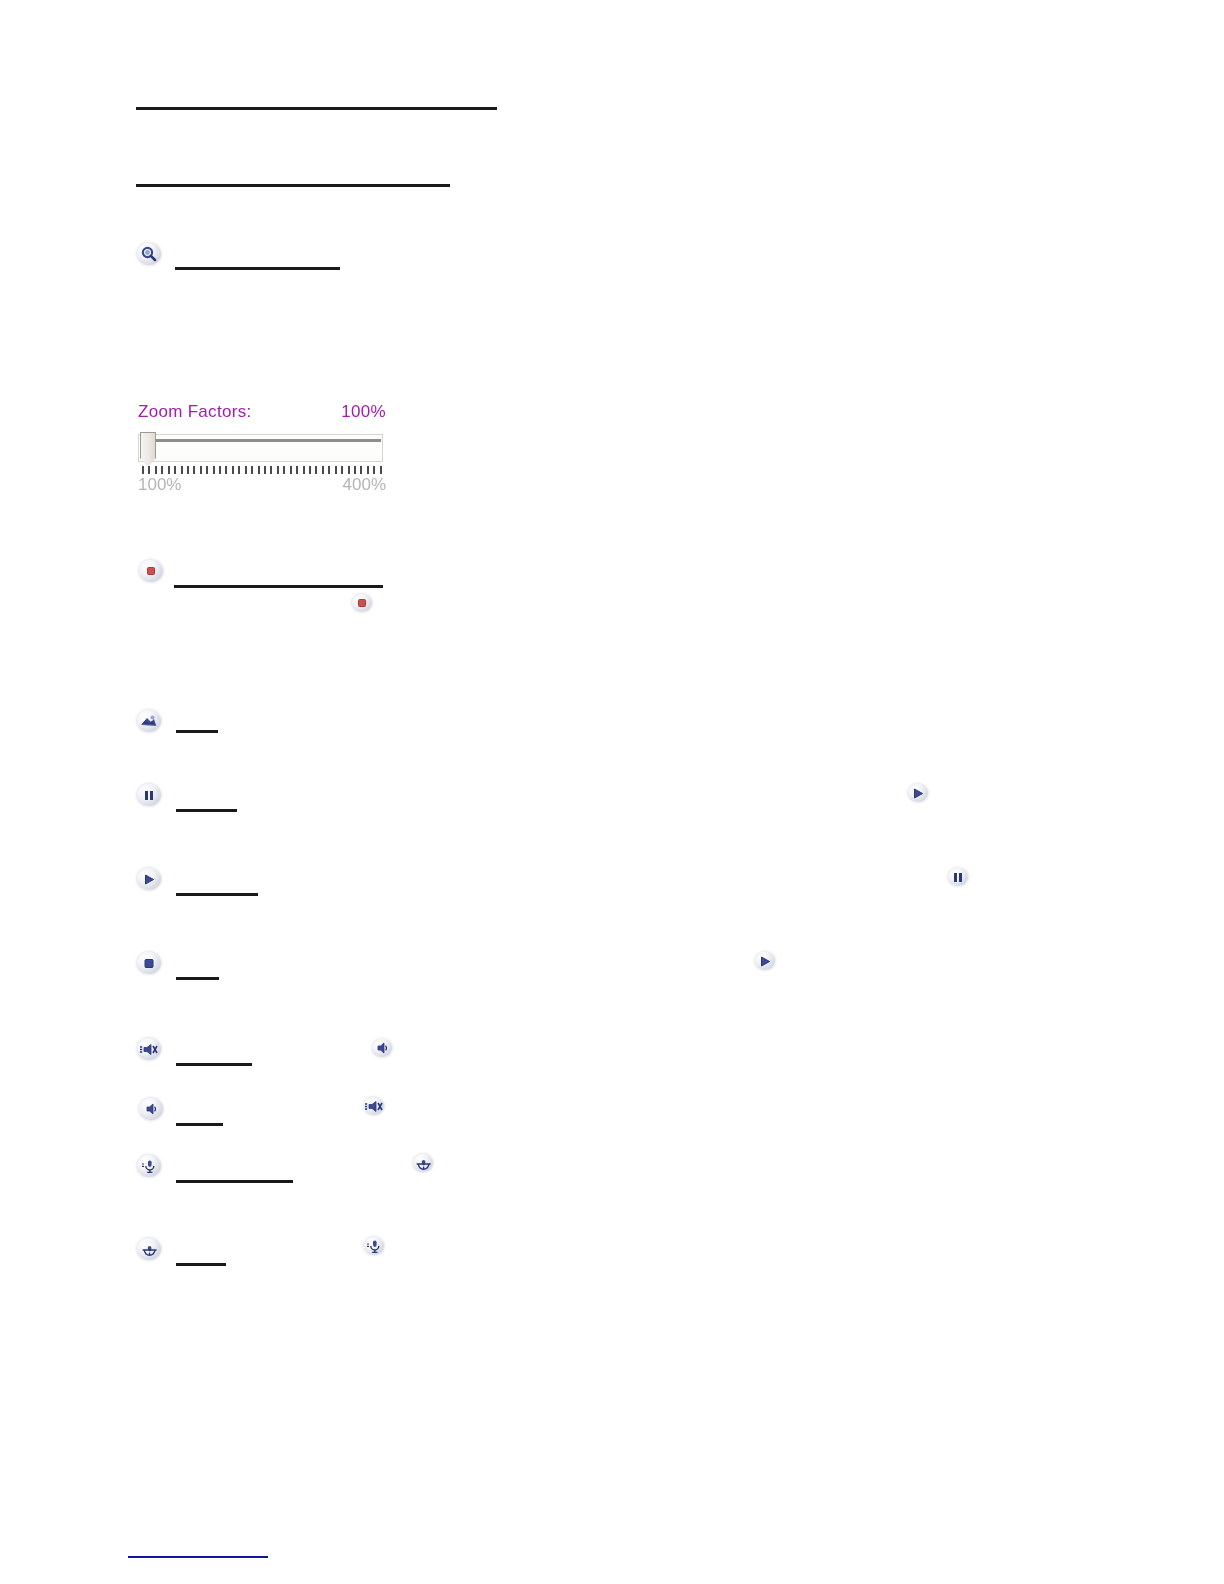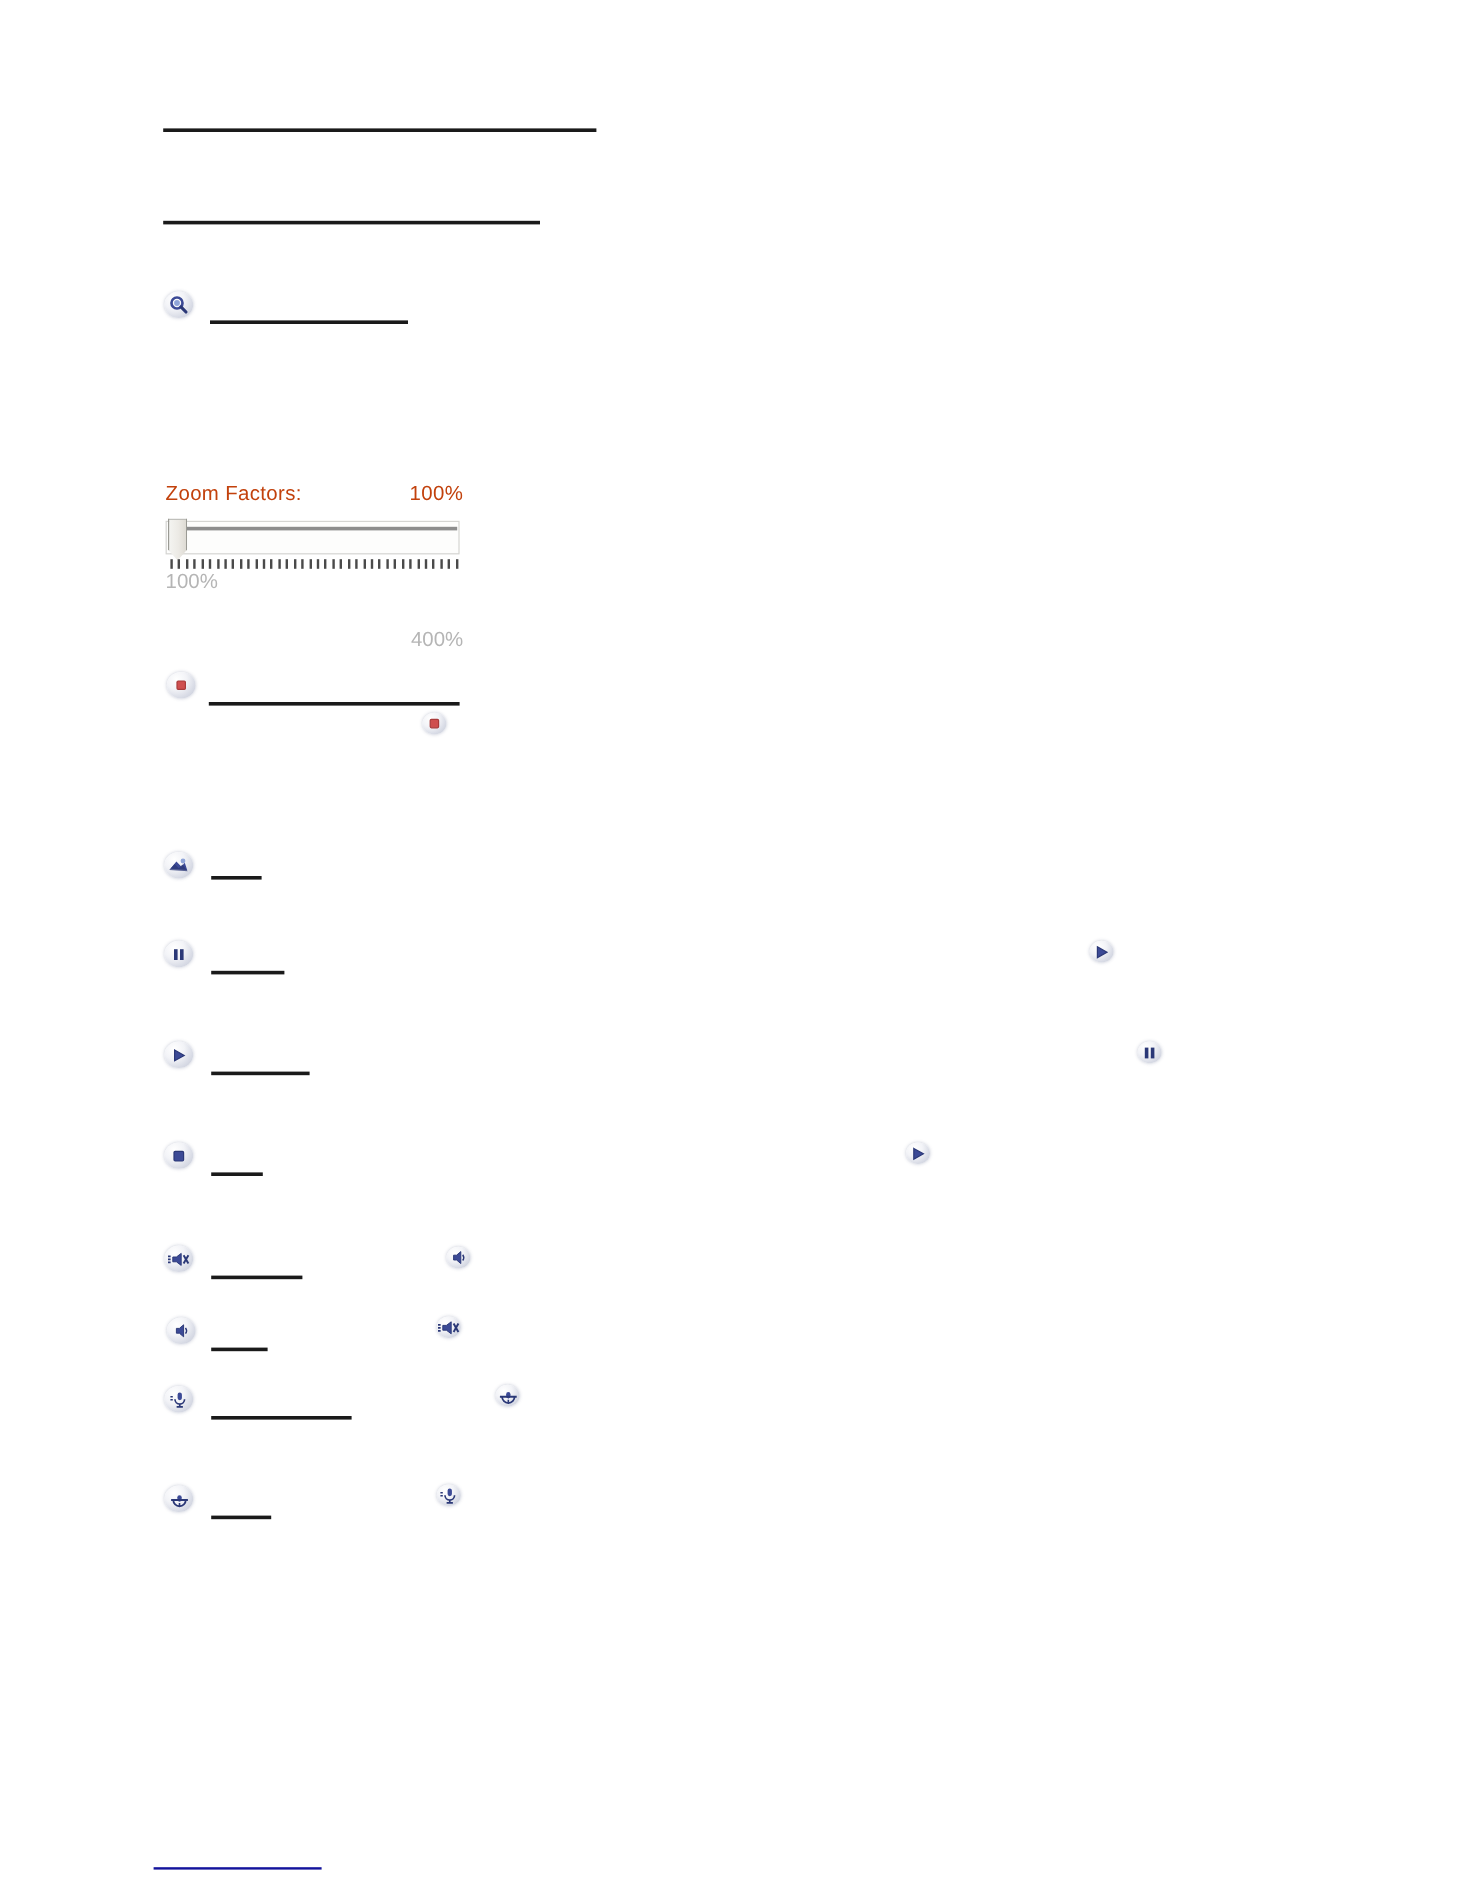--- a/index.html
+++ b/index.html
@@ -54,21 +54,21 @@
     top: 402px;
     width: 248px;
     height: 98px;
     color: #b3b3b3;
   }
   .zoom-header {
     position: relative;
     height: 22px;
     font-size: 17px;
     letter-spacing: 0.3px;
-    color: #c2410c;
+    color: #a21caf;
   }
   .zoom-label {
     position: absolute;
     left: 0;
     top: 0;
   }
   .zoom-value {
     position: absolute;
     right: 0;
     top: 0;
@@ -119,21 +119,21 @@
   .range-row {
     position: absolute;
     left: 0;
     top: 73px;
     width: 248px;
     height: 22px;
     font-size: 17px;
     color: #b5b5b5;
   }
   .range-min { position: absolute; left: 0; top: 0; }
-  .range-max { position: absolute; right: 0; top: 0; margin-top: 48px; }
+  .range-max { position: absolute; right: 0; top: 0; }
 </style>
 </head>
 <body>
 
 <div id="page" style="width: 1224px; height: 1584px;">
 
   <div class="rule" id="heading-0" style="left: 136px; top: 107px; width: 361px;"></div>
   <div class="rule" id="heading-1" style="left: 136px; top: 184px; width: 314px;"></div>
 
   <div class="zoom-widget">

